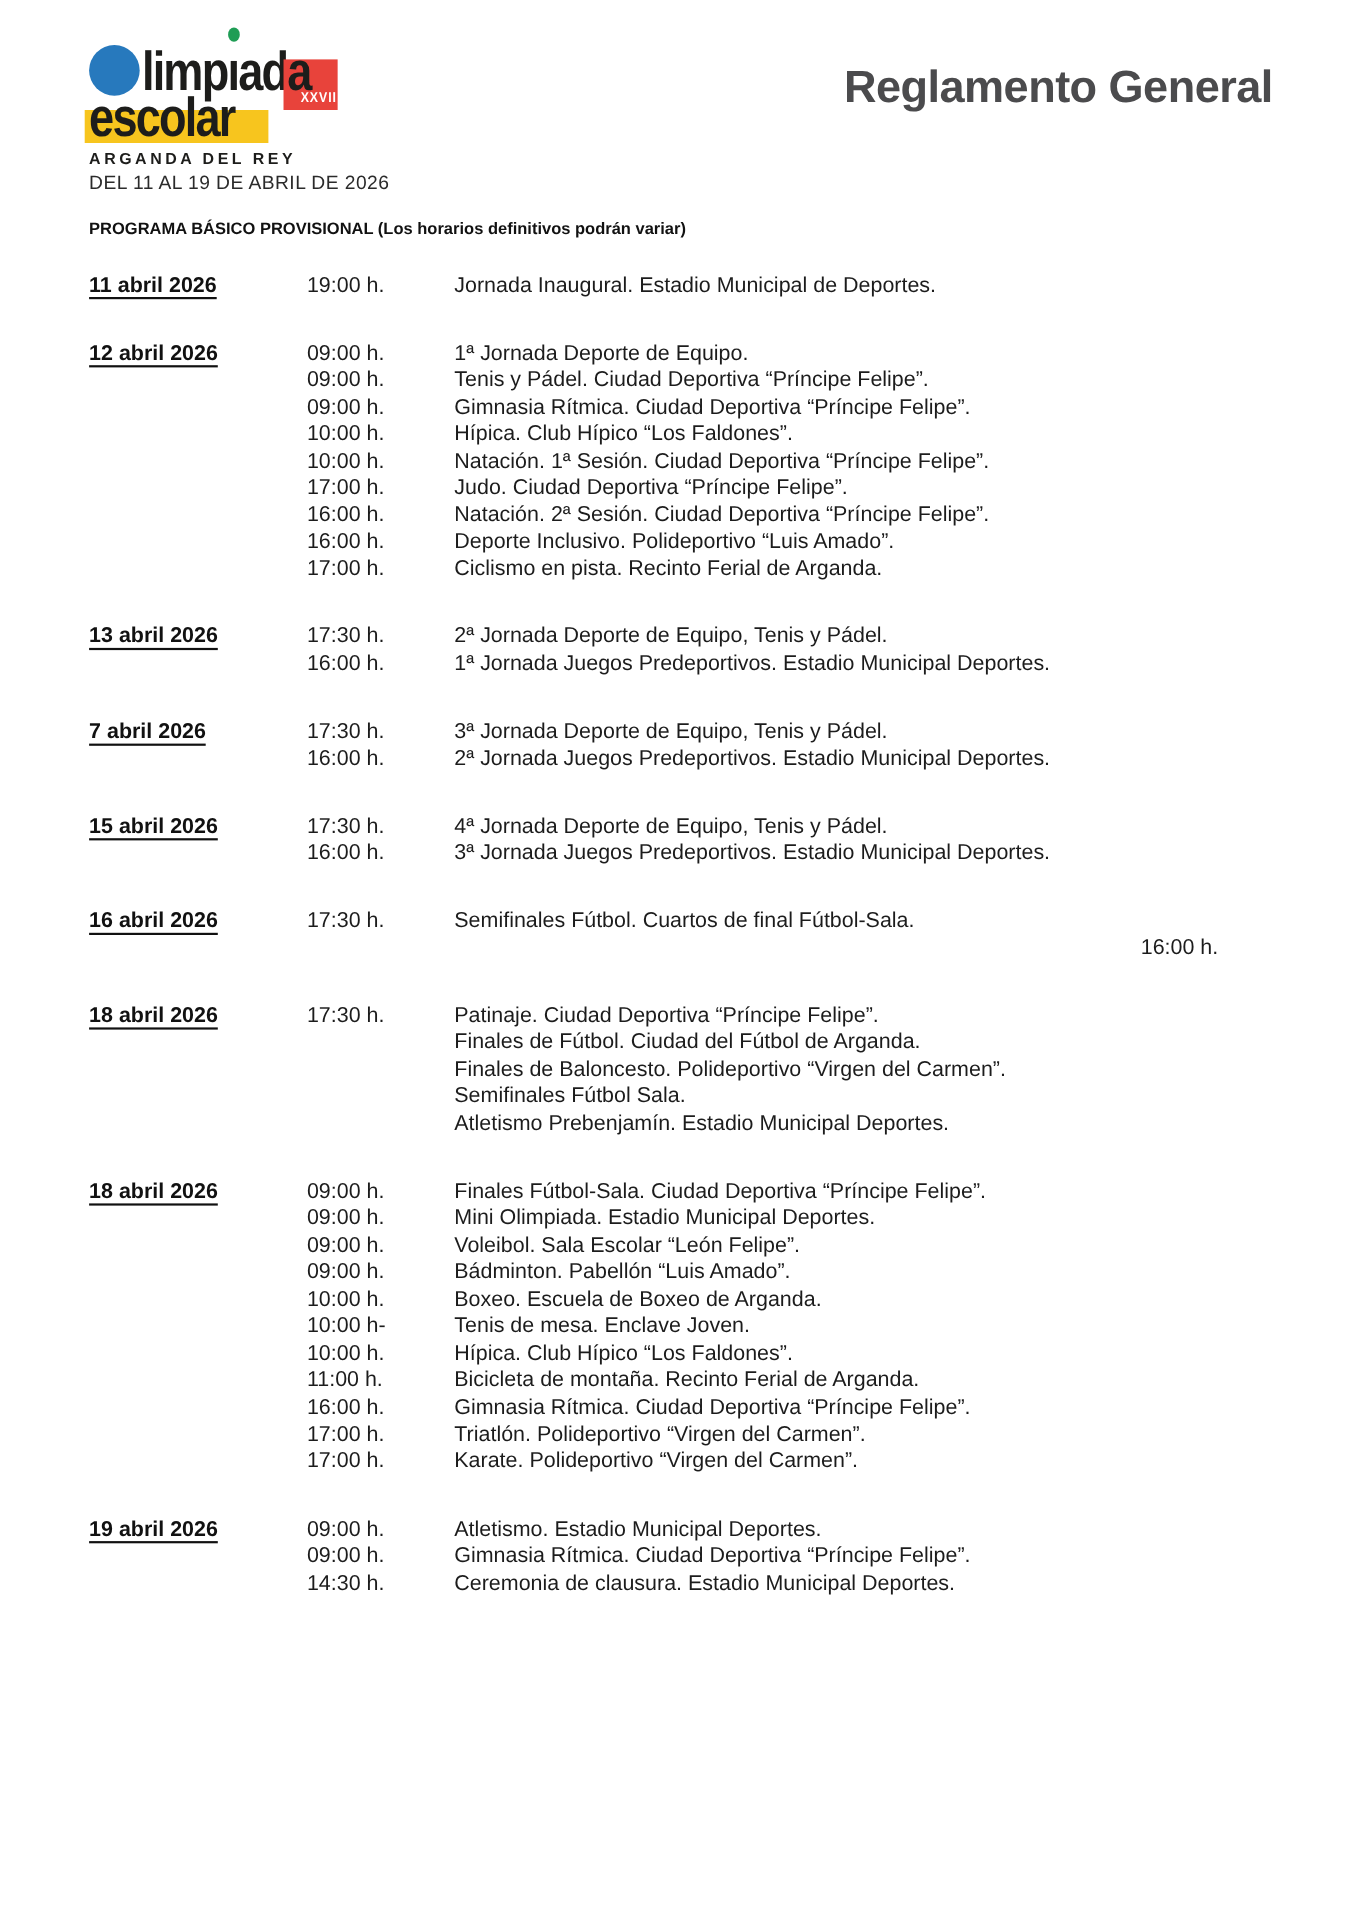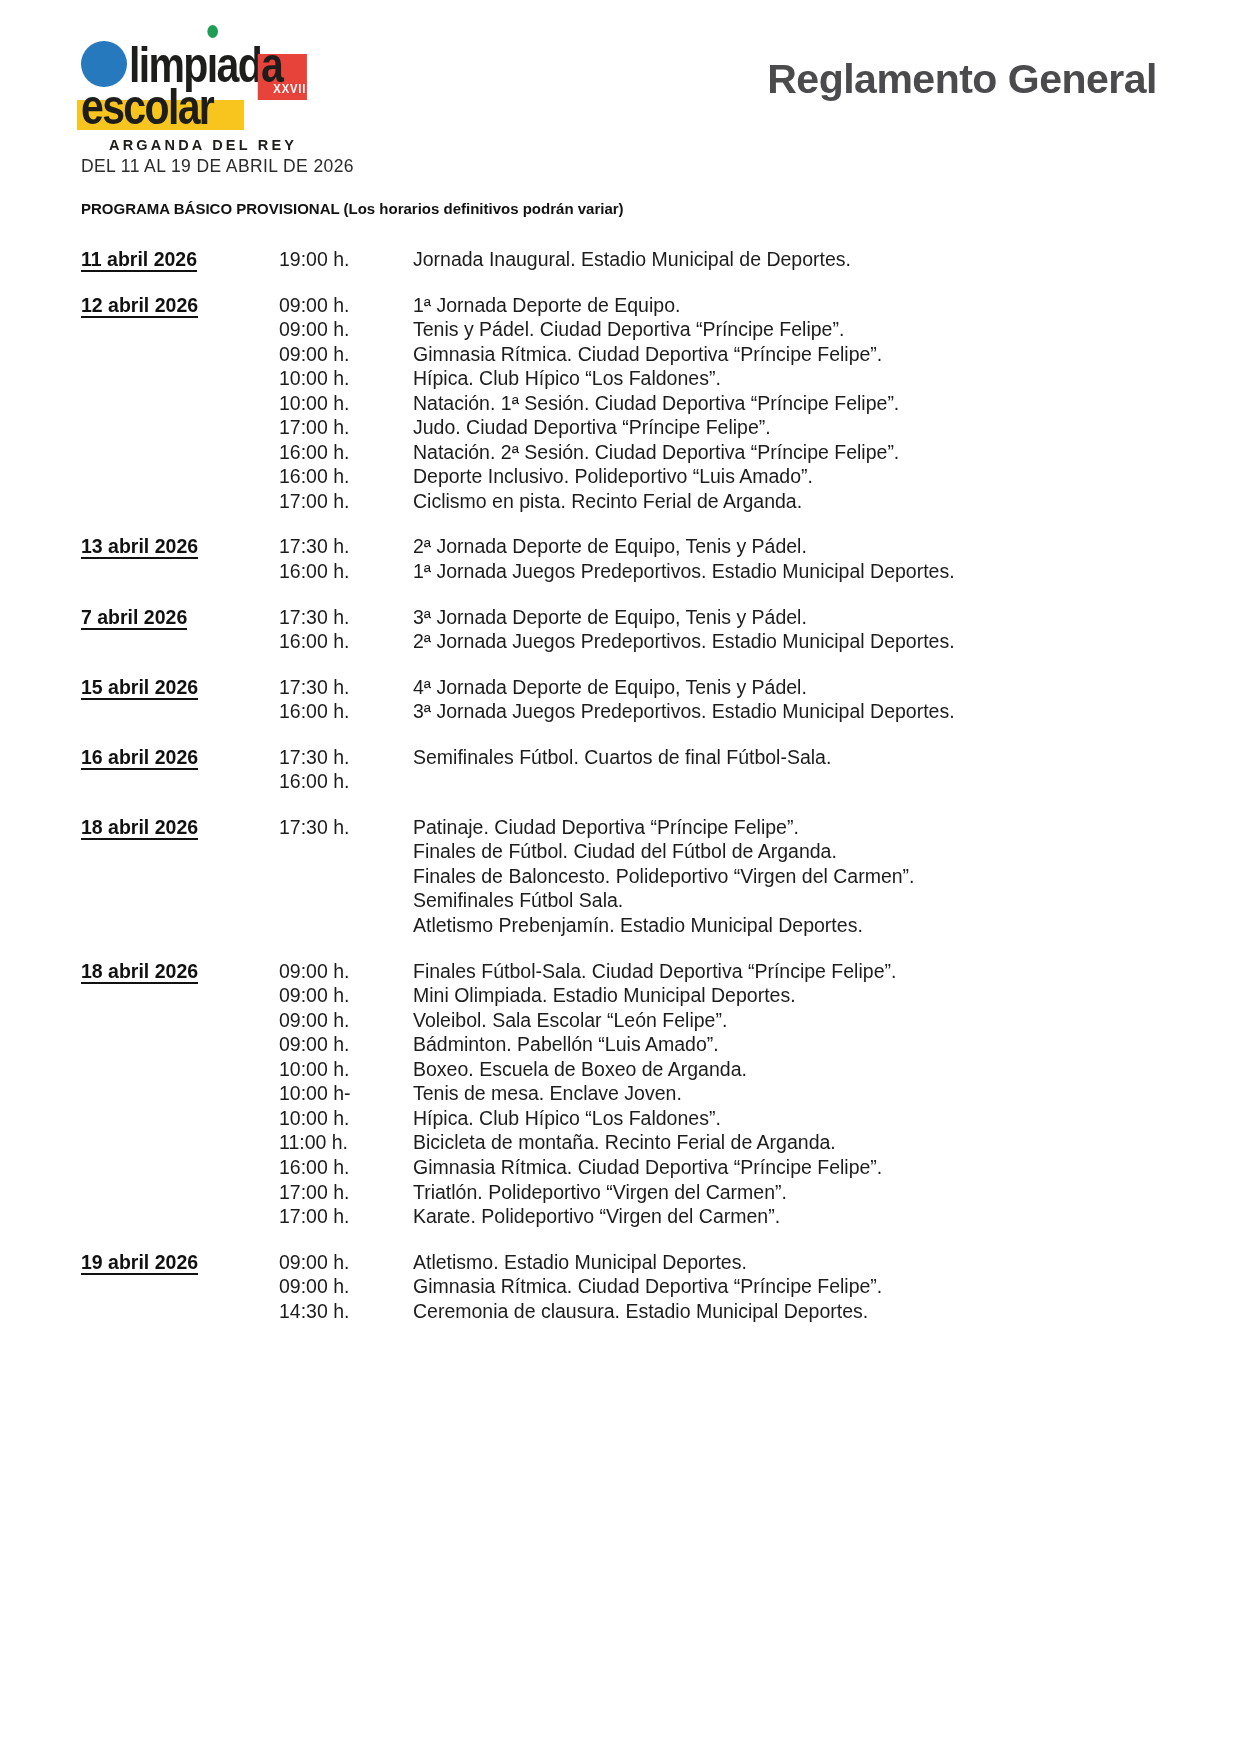--- a/index.html
+++ b/index.html
@@ -46,43 +46,43 @@
     background:var(--yellow,#f7c51e);
   }
   .logo-word2{
     position:relative;z-index:1;display:inline-block;
     transform:scaleX(.82);transform-origin:left bottom;
     font-weight:800;font-size:50px;line-height:1;letter-spacing:-2px;
     color:#1d1d1b;white-space:nowrap;
   }
   .logo-line3{
     margin-top:5px;font-weight:800;font-size:14.5px;letter-spacing:3.2px;
-    color:#1d1d1b;white-space:nowrap;margin-left:28px;
+    color:#1d1d1b;white-space:nowrap;
   }
   .logo-line4{
     margin-top:3px;font-weight:400;font-size:17.5px;letter-spacing:.4px;
     color:#2b2b2b;white-space:nowrap;
   }
 
   
   .page-title{
     position:absolute;top:56px;right:84px;
     font-size:41px;font-weight:600;letter-spacing:-.5px;
     color:#4b4b4d;white-space:nowrap;
   }
 
   
   .content{position:absolute;left:81px;top:196px;right:70px;}
   .program-heading{
     font-size:15px;font-weight:700;color:#111;
     line-height:25px;margin:0 0 26px 0;white-space:nowrap;
   }
-  .day-group{margin-top:21px;}
+  .day-group{margin-top:37px;}
   .day-group:first-of-type{margin-top:0;}
-  .row{display:flex;line-height:24.55px;font-size:19.5px;}
+  .row{display:flex;line-height:24.55px;font-size:19.5px;justify-content:space-between;}
   .cell-date{width:198px;flex:0 0 auto;}
   .date-label{
     font-weight:700;color:#111;
     border-bottom:2px solid #111;padding-bottom:0px;
   }
   .cell-time{width:134px;flex:0 0 auto;}
   .cell-event{flex:1;white-space:nowrap;}
 </style>
 </head>
 <body>

